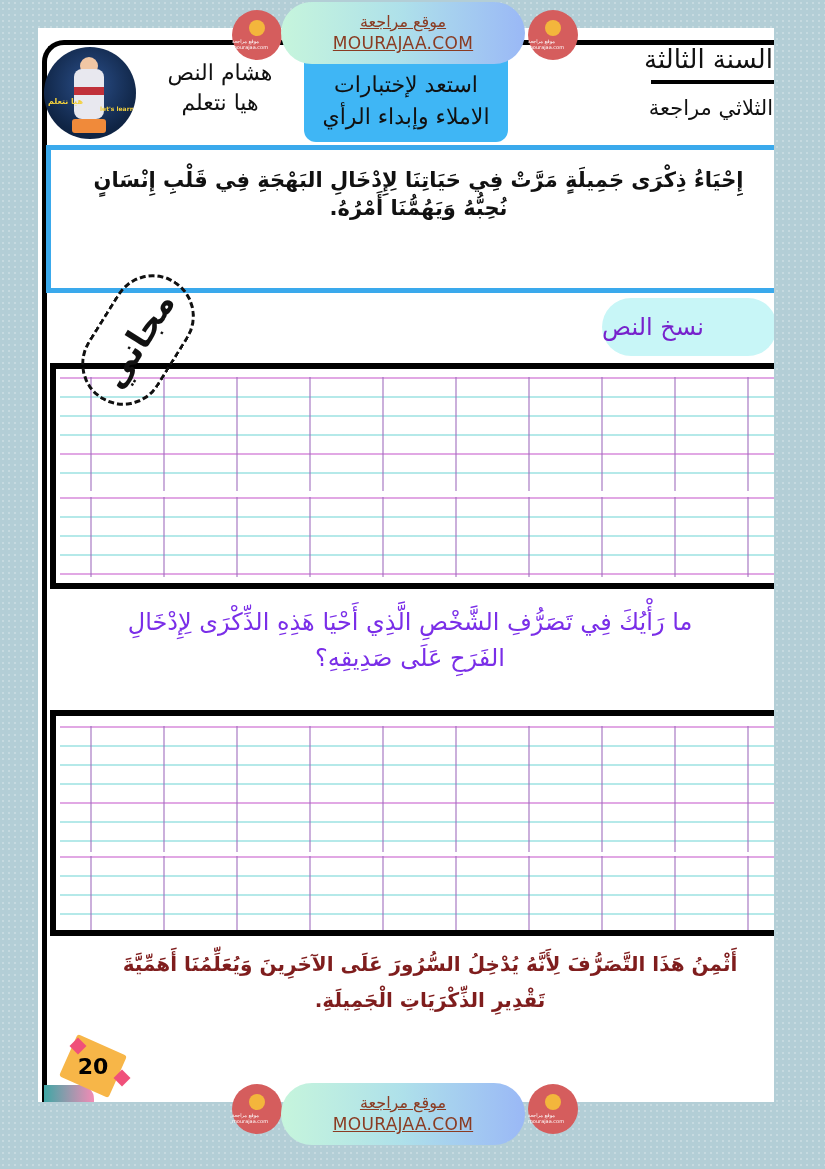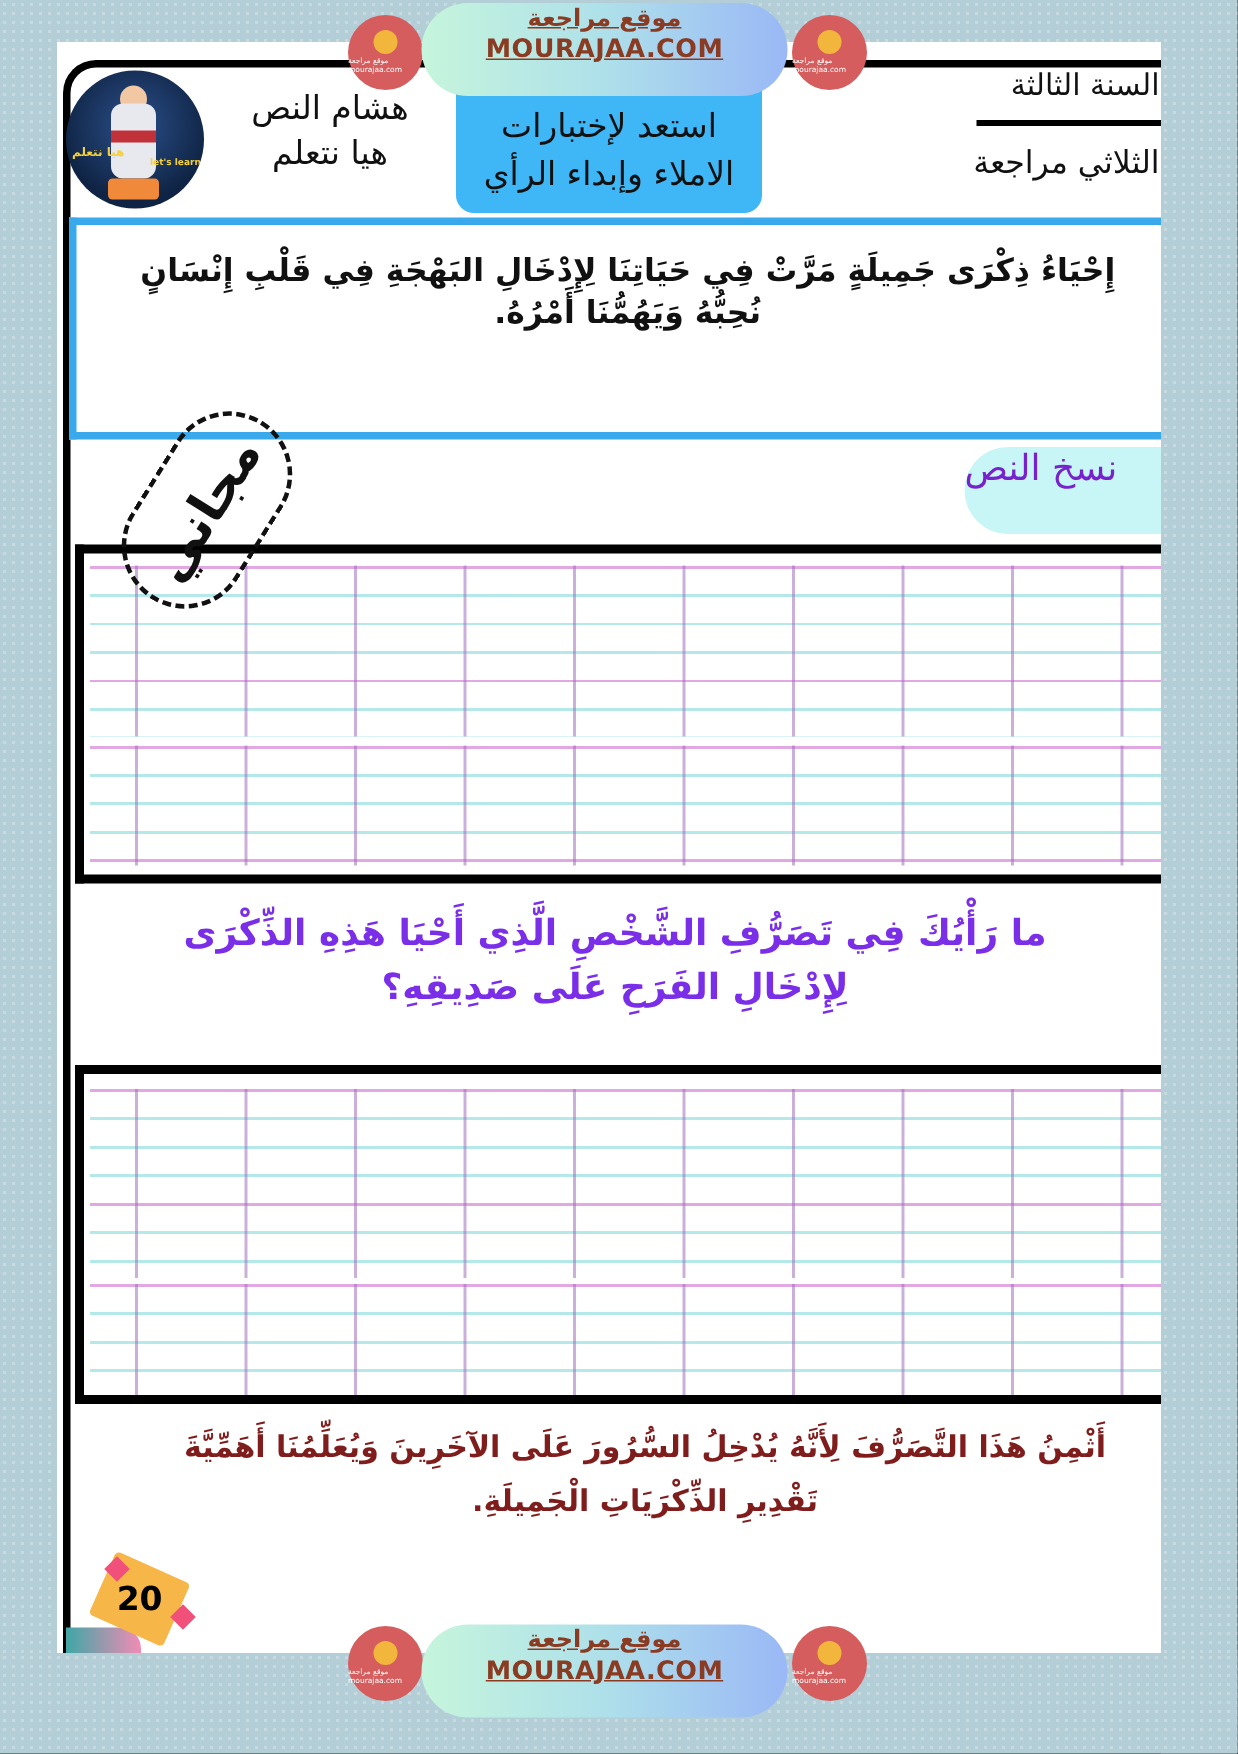--- a/index.html
+++ b/index.html
@@ -4,57 +4,57 @@
 <style>
   *{box-sizing:border-box;margin:0;padding:0}
   html,body{width:825px;height:1169px;overflow:hidden}
   body{background:#b3ced6;font-family:"DejaVu Sans",sans-serif;position:relative}
   .page{position:absolute;left:38px;top:28px;width:736px;height:1074px;background:#fff}
   .frame{position:absolute;left:42px;top:40px;width:760px;height:1080px;border:5px solid #000;border-right:none;border-bottom:none;border-top-left-radius:22px;border-top-right-radius:22px}
   .rightcover{position:absolute;left:774px;top:0;width:51px;height:1169px;background:#b3ced6}
   .bottomcover{position:absolute;left:0;top:1102px;width:825px;height:67px;background:#b3ced6}
   .dot-bg{background-image:radial-gradient(rgba(255,255,255,.25) 1px,transparent 1px);background-size:6px 6px}
 
-  .banner{position:absolute;left:281px;width:244px;height:62px;border-radius:31px;background:linear-gradient(90deg,#c6f5dc 0%,#aee0ea 50%,#9ab8f6 100%);display:flex;flex-direction:column;align-items:center;justify-content:flex-start;color:#8a3b22;font-weight:bold;text-decoration:underline}
+  .banner{position:absolute;left:281px;width:244px;height:62px;border-radius:31px;background:linear-gradient(90deg,#c6f5dc 0%,#aee0ea 50%,#9ab8f6 100%);display:flex;flex-direction:column;align-items:center;justify-content:center;color:#8a3b22;font-weight:normal;text-decoration:underline}
   .banner .ar{font-size:16px;line-height:20px}
   .banner .en{font-size:17px;line-height:22px;letter-spacing:.3px}
   .badge{position:absolute;width:50px;height:50px;border-radius:50%;background:#d55d5d;display:flex;flex-direction:column;align-items:center;justify-content:center}
   .badge .inner{width:16px;height:16px;border-radius:50%;background:#f3b63c;margin-bottom:2px}
   .badge .txt{font-size:5px;color:#fff;line-height:6px}
 
   .avatar{position:absolute;left:44px;top:47px;width:92px;height:92px;border-radius:50%;background:radial-gradient(circle at 50% 40%,#2b4f8a 0%,#0f2444 70%);overflow:hidden}
   .avatar .body{position:absolute;left:30px;top:22px;width:30px;height:50px;background:#e8e8ef;border-radius:8px}
   .avatar .stripe{position:absolute;left:30px;top:40px;width:30px;height:8px;background:#c0313a}
   .avatar .head{position:absolute;left:36px;top:10px;width:18px;height:18px;border-radius:50%;background:#f1c7a4}
   .avatar .pedestal{position:absolute;left:28px;top:72px;width:34px;height:14px;background:#f08a3a;border-radius:3px}
   .avatar .tag{position:absolute;left:4px;top:50px;font-size:8px;color:#f3d03c;font-weight:bold}
   .avatar .tag2{position:absolute;left:56px;top:58px;font-size:6px;color:#f3d03c;font-weight:bold}
 
   .author{position:absolute;left:140px;top:58px;width:160px;text-align:center;font-family:"DejaVu Serif",serif;font-size:22px;line-height:30px;color:#111;direction:rtl}
   .titlebox{position:absolute;left:304px;top:45px;width:204px;height:97px;background:#3fb6f5;border-radius:12px;display:flex;flex-direction:column;align-items:center;justify-content:center;direction:rtl;font-family:"DejaVu Serif",serif;font-size:22px;line-height:32px;color:#111;padding-top:14px}
-  .grade{position:absolute;right:52px;top:44px;direction:rtl;font-size:20px;color:#111;font-weight:normal}
+  .grade{position:absolute;right:52px;top:44px;direction:rtl;font-size:26px;color:#111;font-weight:normal}
   .grade-line{position:absolute;left:651px;top:80px;width:123px;height:4px;background:#000}
   .term{position:absolute;right:52px;top:96px;direction:rtl;font-size:21px;color:#111}
 
   .textbox{position:absolute;left:46px;top:145px;width:740px;height:148px;border:5px solid #3aa9ec;border-right:none;background:#fff}
   .textbox p{direction:rtl;text-align:center;font-weight:bold;font-size:21px;line-height:28px;color:#111;padding:16px 30px 0 30px}
 
   .stamp{position:absolute;left:96px;top:270px;width:84px;height:140px;border:3px dashed #111;border-radius:42px;transform:rotate(32deg);display:flex;align-items:center;justify-content:center}
   .stamp span{transform:rotate(-90deg);font-weight:bold;font-size:34px;color:#111;white-space:nowrap;direction:rtl}
 
-  .section-pill{position:absolute;left:643px;top:298px;width:175px;height:58px;border-radius:29px;background:#c8f6f7;display:flex;justify-content:flex-end;padding-right:20px;direction:rtl}
+  .section-pill{position:absolute;left:602px;top:298px;width:175px;height:58px;border-radius:29px;background:#c8f6f7;display:flex;align-items:center;justify-content:flex-end;padding-right:20px;direction:rtl}
   .section-pill span{font-size:24px;color:#7722cc;font-weight:normal}
 
   .grid{position:absolute;left:50px;border:6px solid #000;border-right:none;background:#fff;overflow:hidden}
   .grid .band{position:absolute;left:4px;right:0;background-image:
       linear-gradient(to right,rgba(160,110,190,.55) 2px,transparent 2px),
       repeating-linear-gradient(to bottom,rgba(205,110,210,.6) 0 2px,transparent 2px 19px,rgba(120,215,215,.55) 19px 21px,transparent 21px 38px,rgba(120,215,215,.55) 38px 40px,transparent 40px 57px,rgba(120,215,215,.55) 57px 59px,transparent 59px 76px);
       background-size:73px 100%,100% 100%;background-position:30px 0,0 0}
 
-  .question{position:absolute;left:100px;top:604px;width:620px;direction:rtl;text-align:center;font-weight:bold;font-size:24px;line-height:36px;color:#7a2ee8}
+  .question{position:absolute;left:100px;top:604px;width:620px;direction:rtl;text-align:center;font-weight:normal;font-size:24px;line-height:36px;color:#7a2ee8}
   .answer{position:absolute;left:120px;top:946px;width:620px;direction:rtl;text-align:center;font-weight:bold;font-size:20px;line-height:36px;color:#7f1d1d}
 
   .page-num{position:absolute;left:66px;top:1043px;width:54px;height:46px;background:#f7b648;transform:rotate(24deg);display:flex;align-items:center;justify-content:center;border-radius:3px}
   .page-num span{transform:rotate(-24deg);font-weight:bold;font-size:22px;color:#000}
   .star{position:absolute;width:12px;height:12px;background:#f0507a;transform:rotate(45deg)}
   .deco{position:absolute;left:44px;top:1085px;width:50px;height:17px;background:linear-gradient(90deg,#3fa7a5,#f28bb5);border-top-right-radius:14px}
 </style>
 </head>
 <body class="dot-bg">
 

